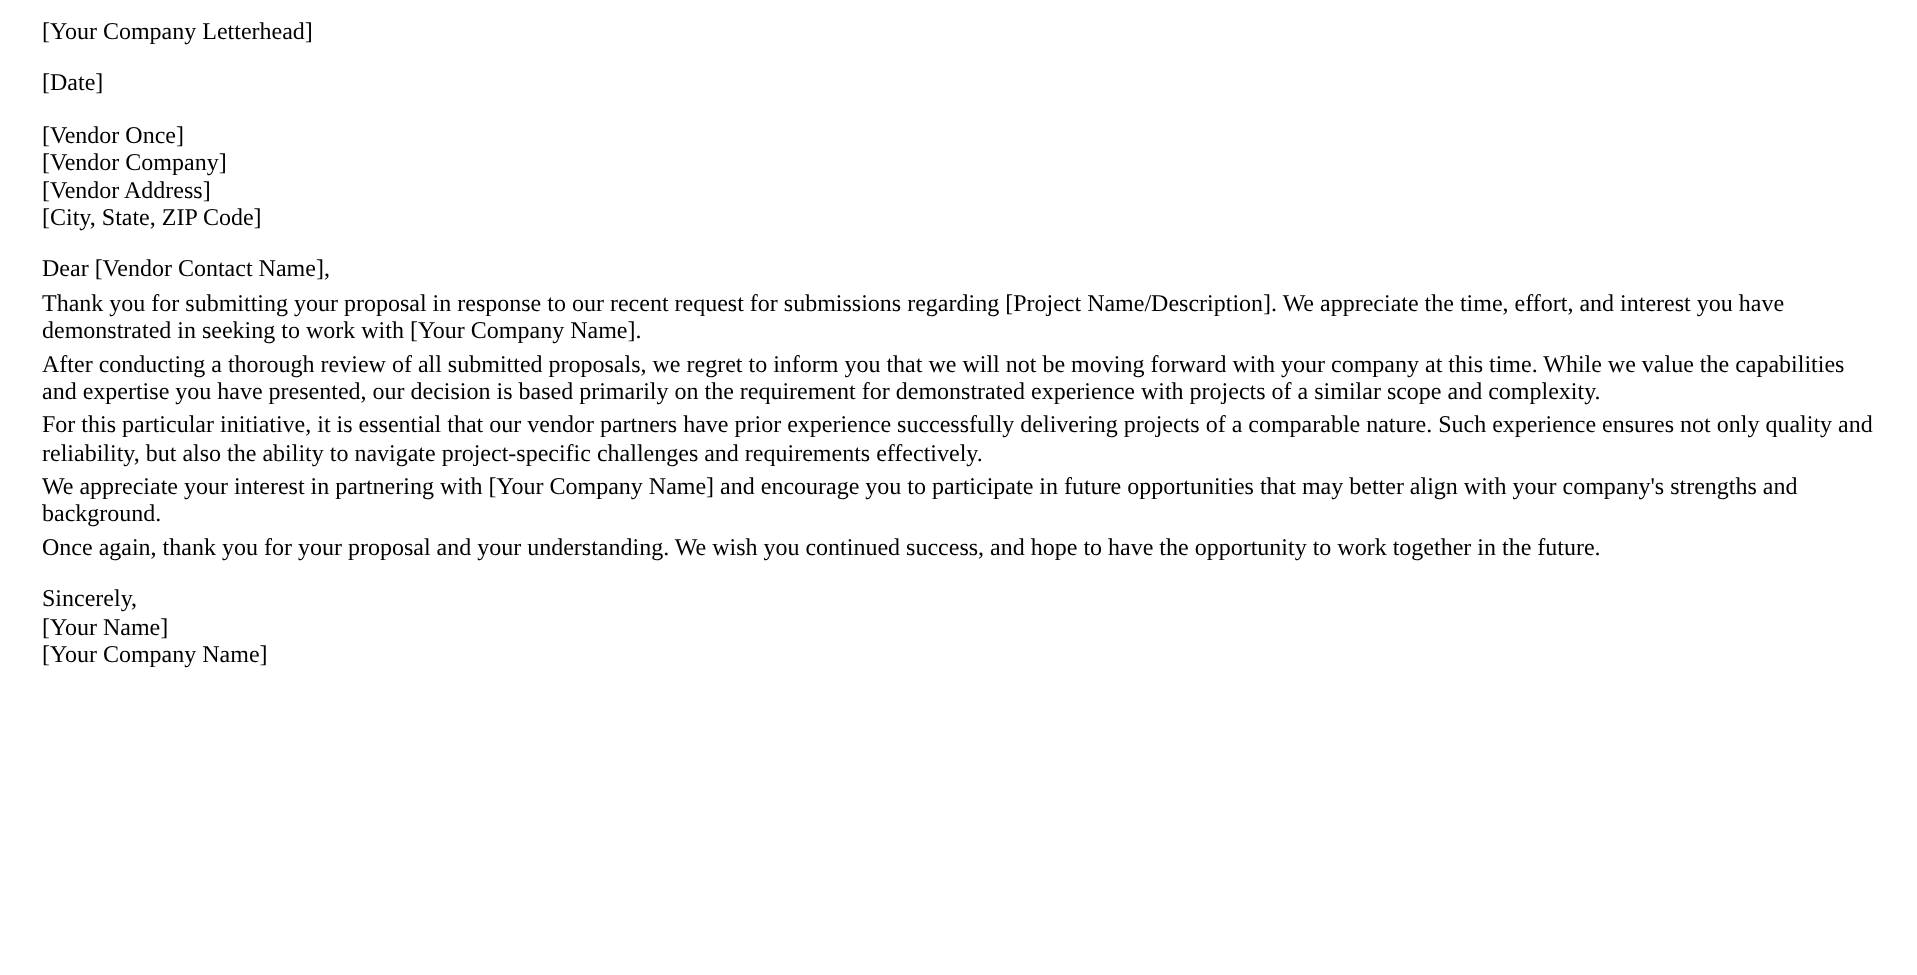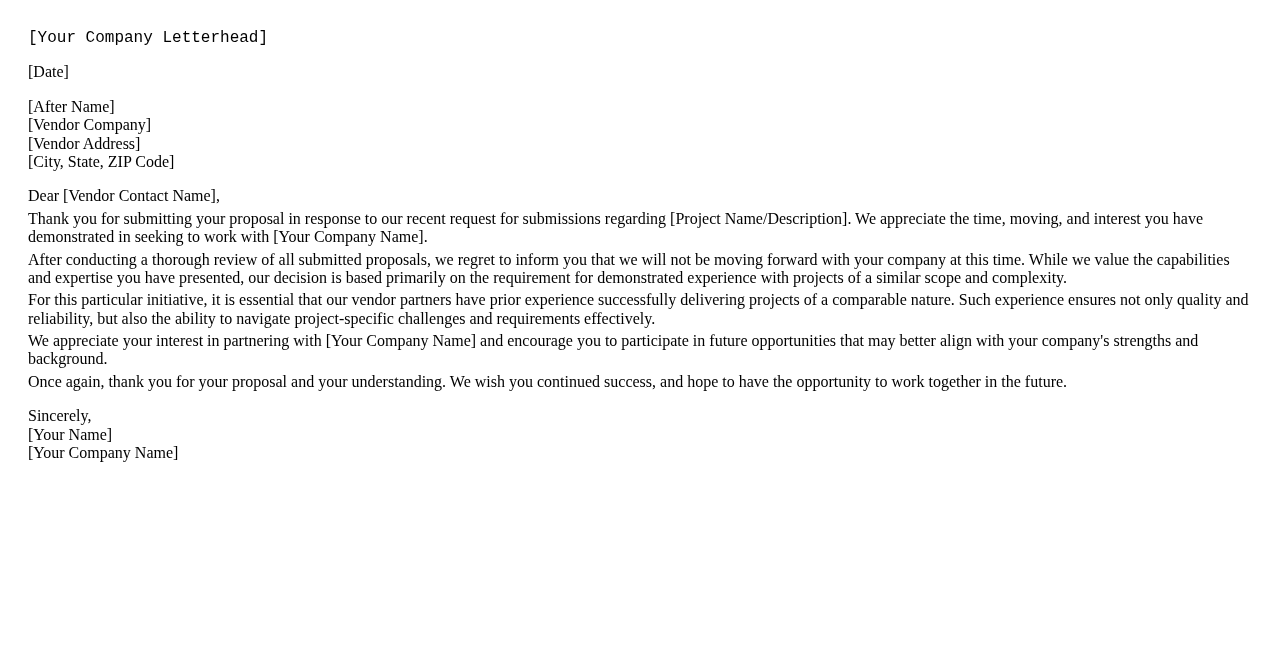--- a/index.html
+++ b/index.html
@@ -19,49 +19,48 @@
   .page {
     box-sizing: border-box;
     width: 1278px;
     height: 650px;
     padding: 13px 28px 0 28px;
   }
   .block {
     margin: 16px 0;
   }
   .block.first {
-    margin-top: 16px;
-    font-family: Liberation Mono, monospace;
+    margin-top: 0;
   }
   .line {
     
   }
   p.para {
     margin: 4px 0;
   }
 </style>
 </head>
 <body>
 
 <div class="page">
 
   <div class="block first">[Your Company Letterhead]</div>
 
   <div class="block">[Date]</div>
 
   <div class="block">
-    <div class="line">[After Name]</div>
+    <div class="line">[Vendor Once]</div>
     <div class="line">[Vendor Company]</div>
     <div class="line">[Vendor Address]</div>
     <div class="line">[City, State, ZIP Code]</div>
   </div>
 
   <p class="para">Dear [Vendor Contact Name],</p>
 
-  <p class="para">Thank you for submitting your proposal in response to our recent request for submissions regarding [Project Name/Description]. We appreciate the time, moving, and interest you have demonstrated in seeking to work with [Your Company Name].</p>
+  <p class="para">Thank you for submitting your proposal in response to our recent request for submissions regarding [Project Name/Description]. We appreciate the time, effort, and interest you have demonstrated in seeking to work with [Your Company Name].</p>
 
   <p class="para">After conducting a thorough review of all submitted proposals, we regret to inform you that we will not be moving forward with your company at this time. While we value the capabilities and expertise you have presented, our decision is based primarily on the requirement for demonstrated experience with projects of a similar scope and complexity.</p>
 
   <p class="para">For this particular initiative, it is essential that our vendor partners have prior experience successfully delivering projects of a comparable nature. Such experience ensures not only quality and reliability, but also the ability to navigate project-specific challenges and requirements effectively.</p>
 
   <p class="para">We appreciate your interest in partnering with [Your Company Name] and encourage you to participate in future opportunities that may better align with your company's strengths and background.</p>
 
   <p class="para">Once again, thank you for your proposal and your understanding. We wish you continued success, and hope to have the opportunity to work together in the future.</p>
 
   <div class="block">

